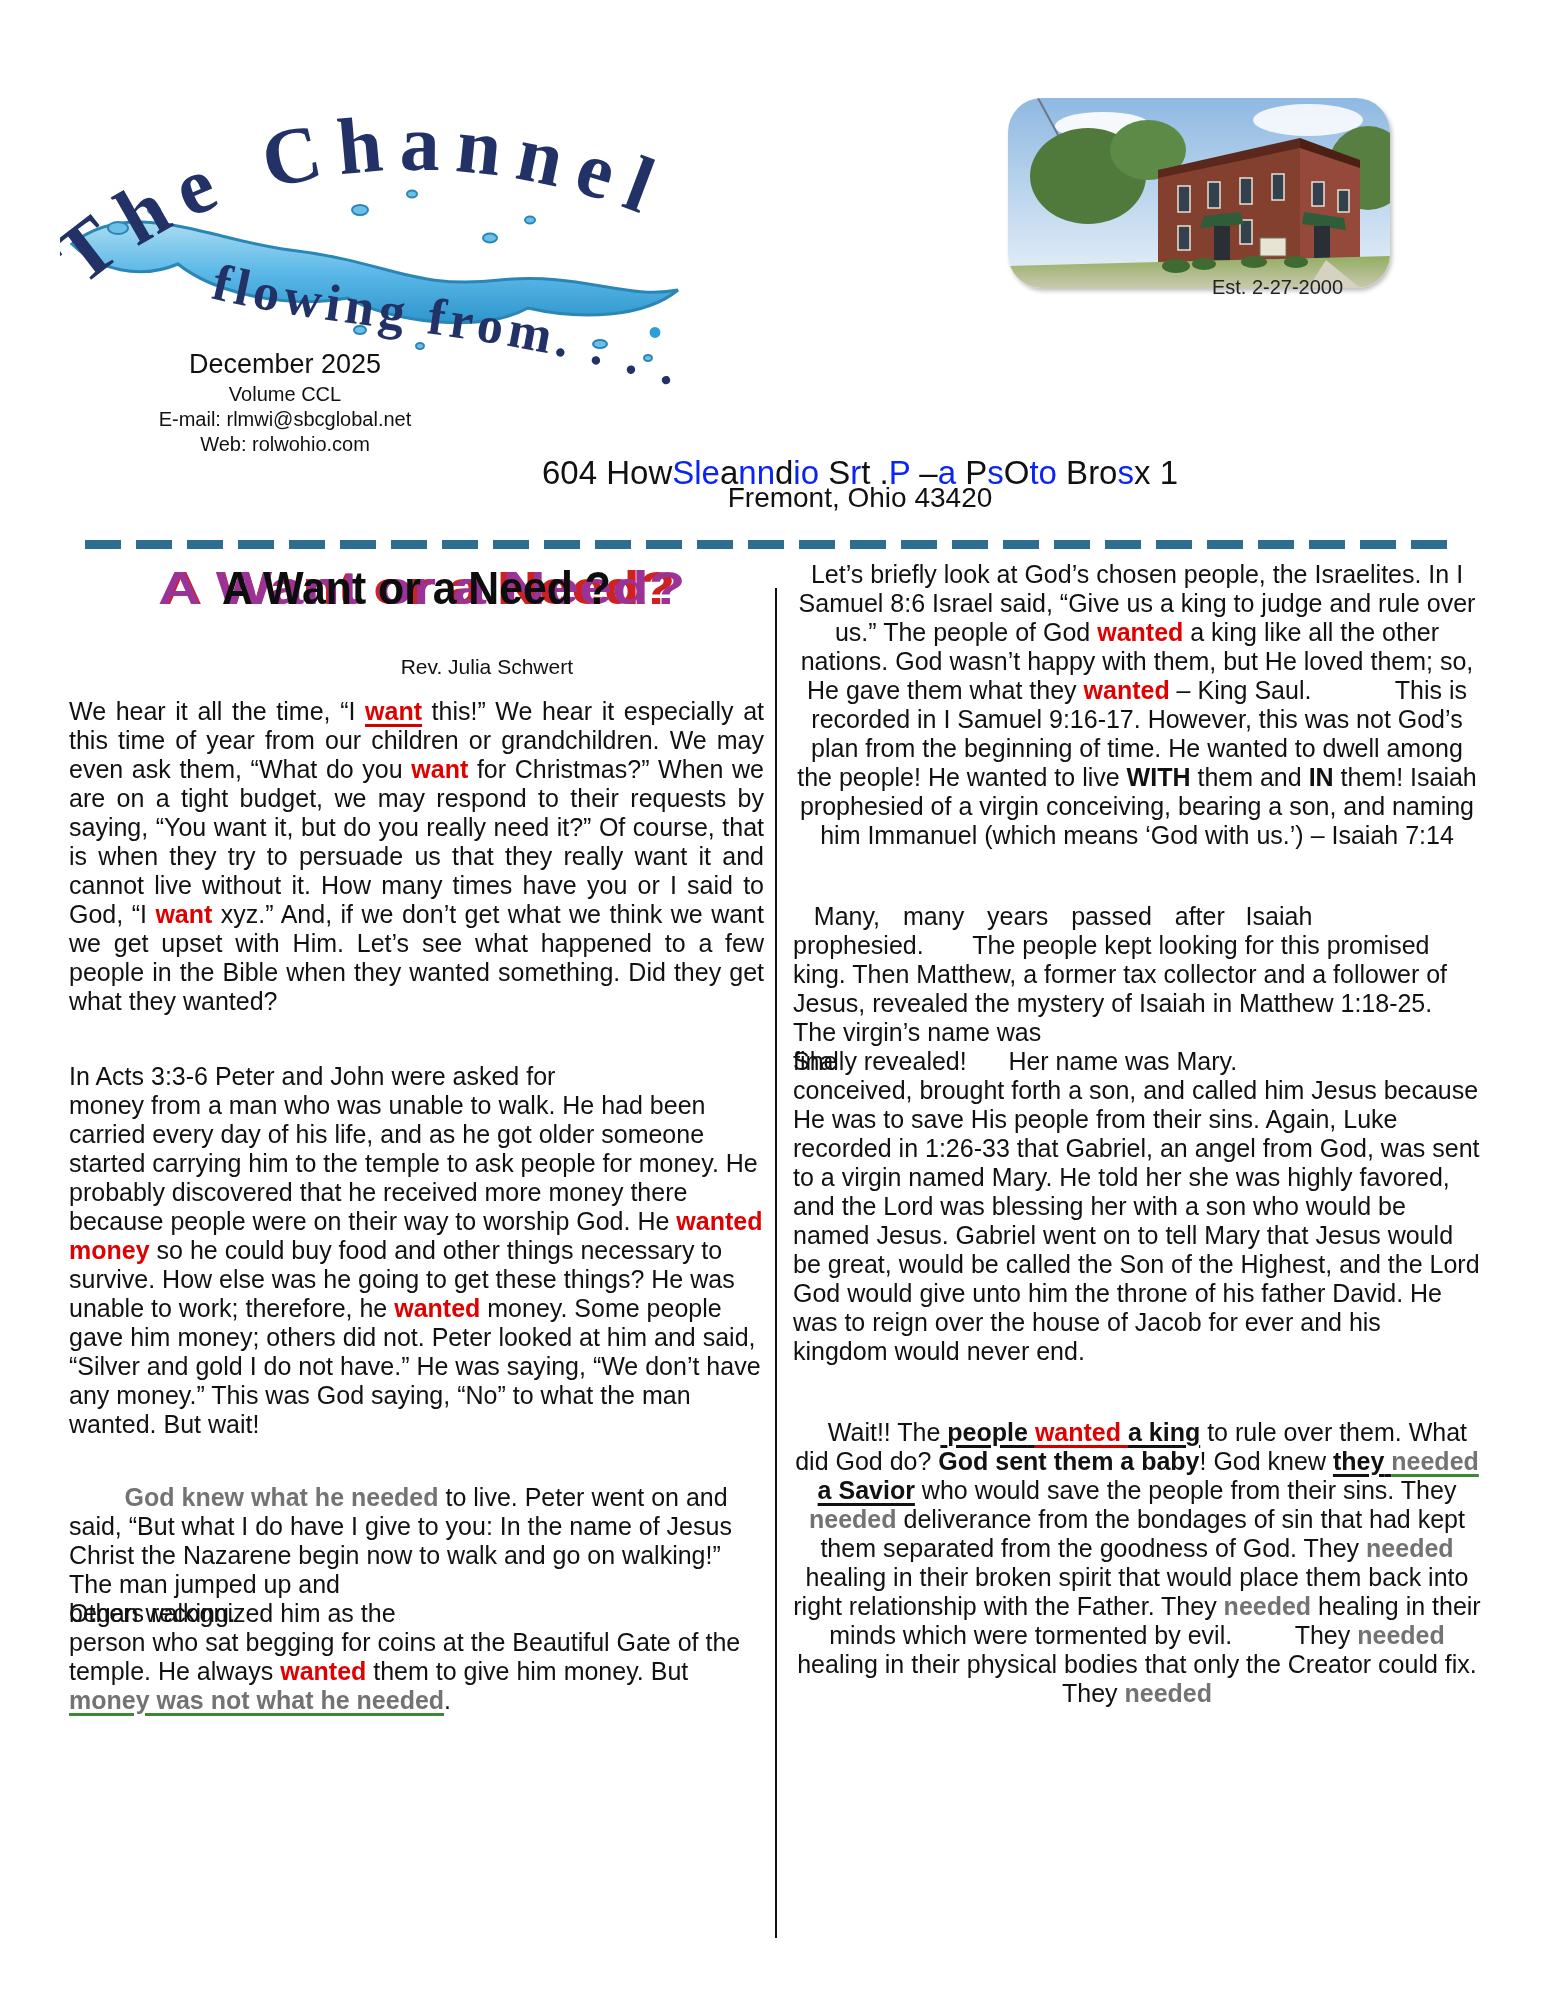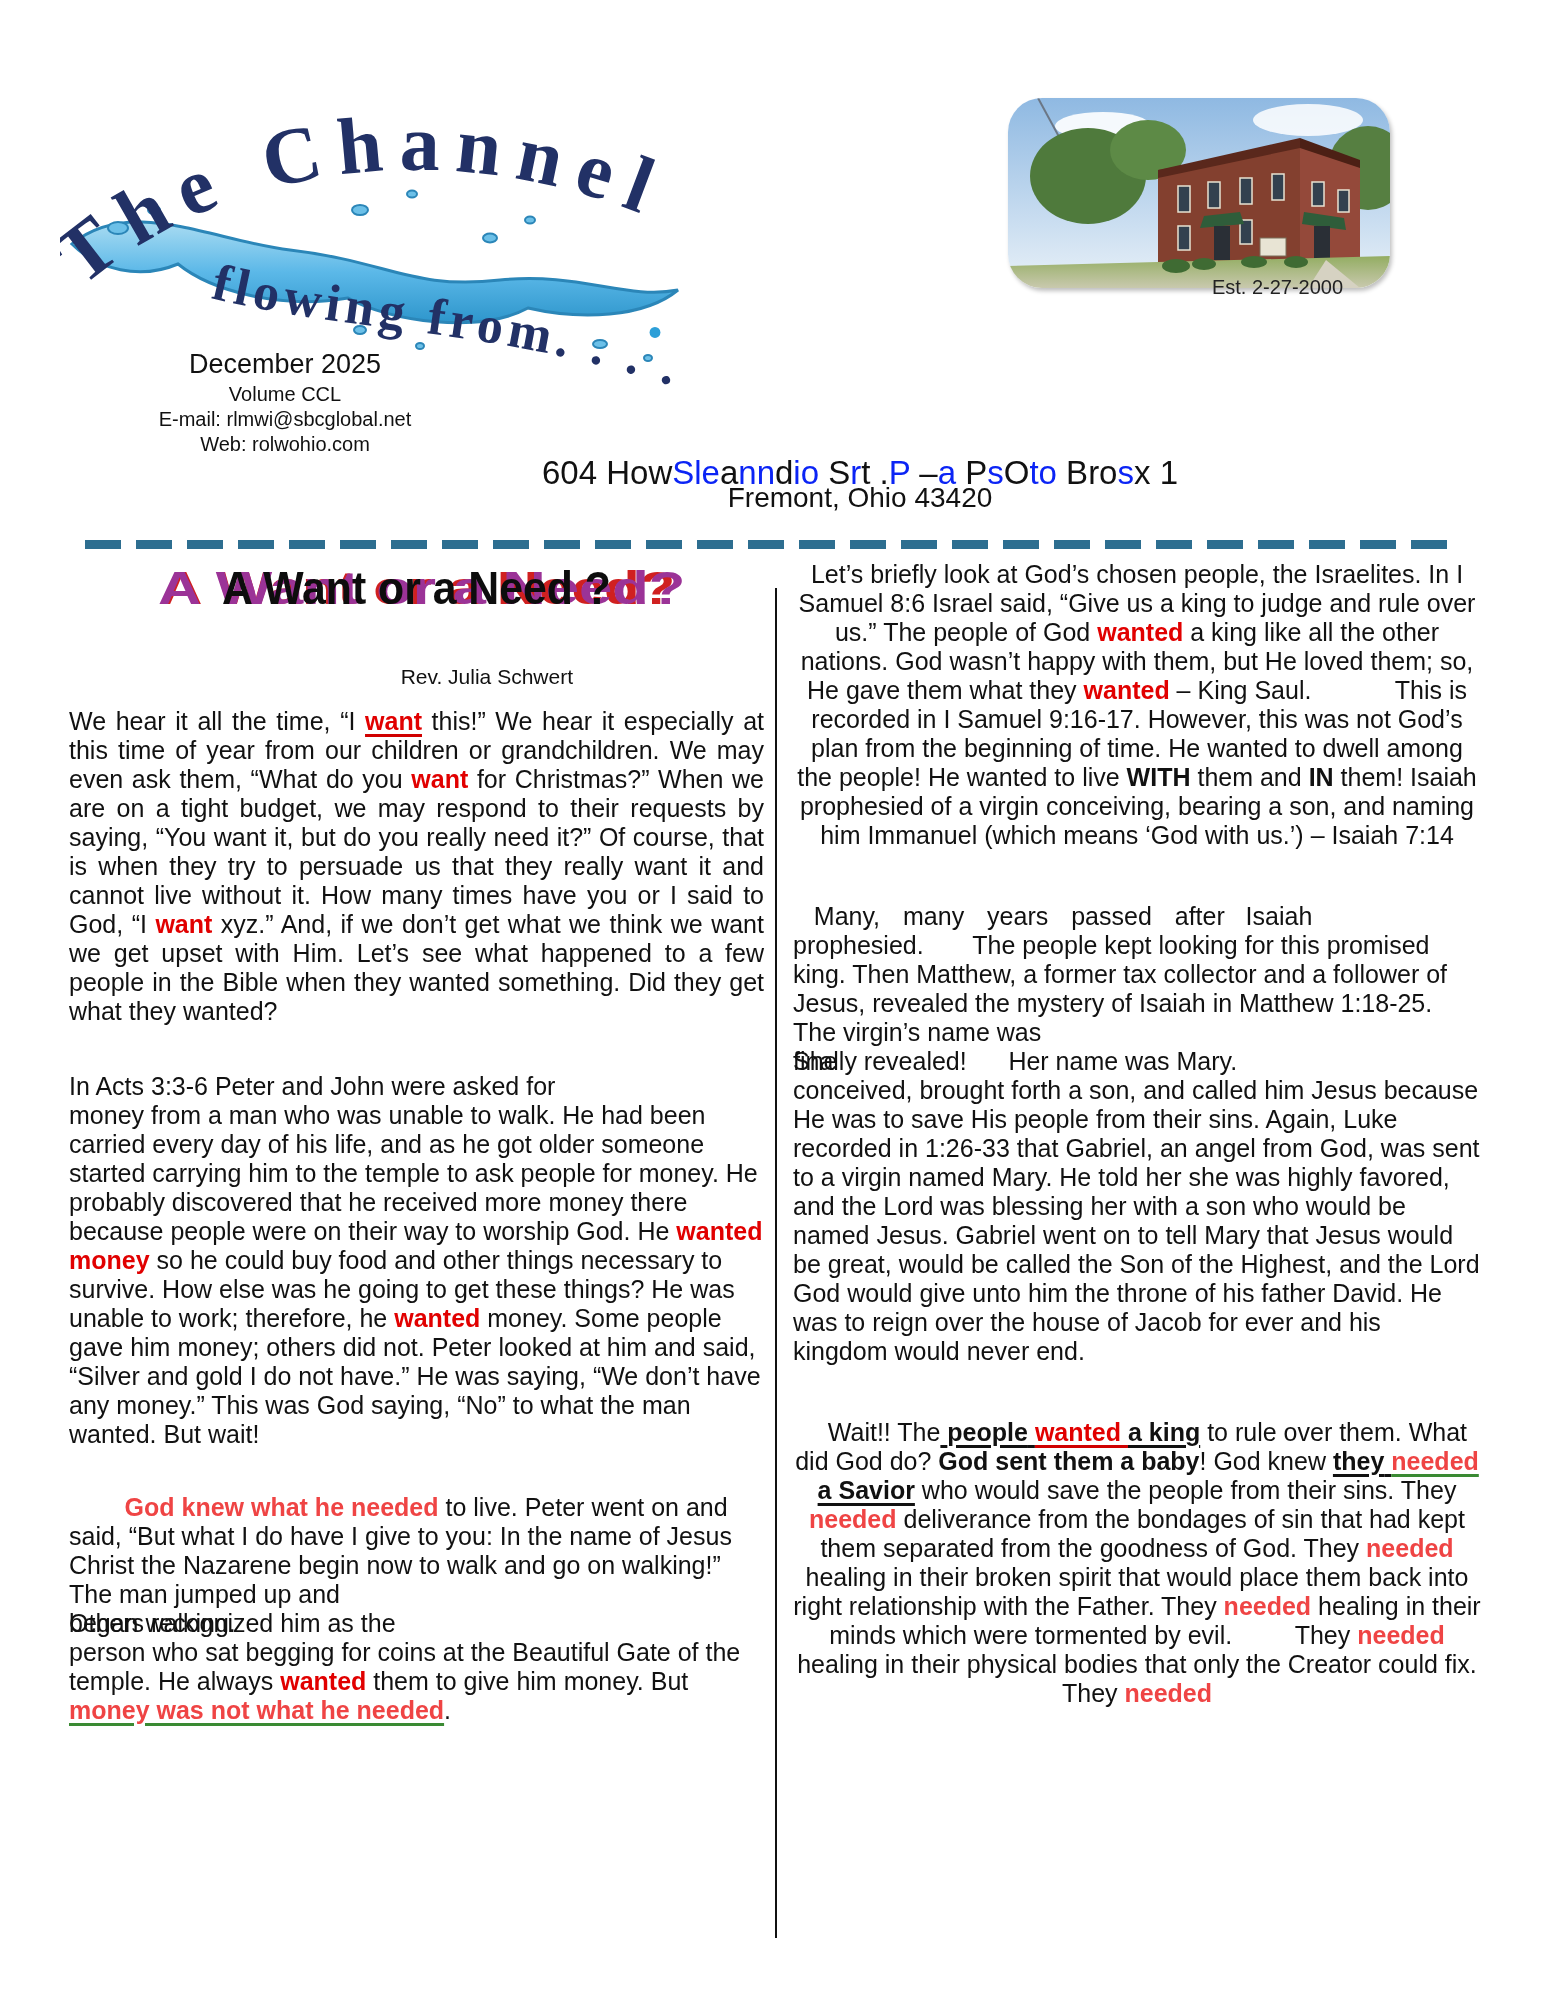--- a/index.html
+++ b/index.html
@@ -28,25 +28,25 @@
   
   #left-column{position:absolute;left:68px;top:560px;width:697px;font-size:25px;line-height:29px;}
   #right-column{position:absolute;left:792px;top:560px;width:690px;font-size:25px;line-height:29px;}
   
   #article-title{position:relative;height:84px;margin-top:6px;}
   #article-title span{position:absolute;left:0;right:0;top:8px;text-align:center;
       font-weight:bold;font-size:46px;white-space:nowrap;}
   #title-back-red{color:#d02020;transform:scaleX(1.27) translateX(1px);}
   #title-mid-purple{color:#9b3397;transform:scaleX(1.30) translateX(4px);}
   #title-front-black{color:#0d0d0d;transform:scaleX(0.93);}
-  #article-byline{width:505px;text-align:right;font-size:21px;margin-top:12px;}
+  #article-byline{width:505px;text-align:right;font-size:21px;margin-top:2px;}
   .para{margin:1px;}
   .bold{font-weight:bold;}
   .c-red{color:#e10000;}
-  .c-green{color:#ef4444;}
+  .c-green{color:#737373;}
   .c-blue{color:#0b24f5;}
   .u-red{text-decoration:underline;text-decoration-color:#d00000;text-decoration-thickness:3px;text-underline-offset:4px;}
   .u-green{text-decoration:underline;text-decoration-color:#3a8a33;text-decoration-thickness:3px;text-underline-offset:4px;}
   .u-black{text-decoration:underline;text-decoration-color:#111;text-decoration-thickness:3px;text-underline-offset:4px;}
   .ovwrap{position:relative;display:inline-block;}
   .ovtop{position:absolute;left:0;top:0;white-space:nowrap;}
 </style>
 </head>
 <body>
 

